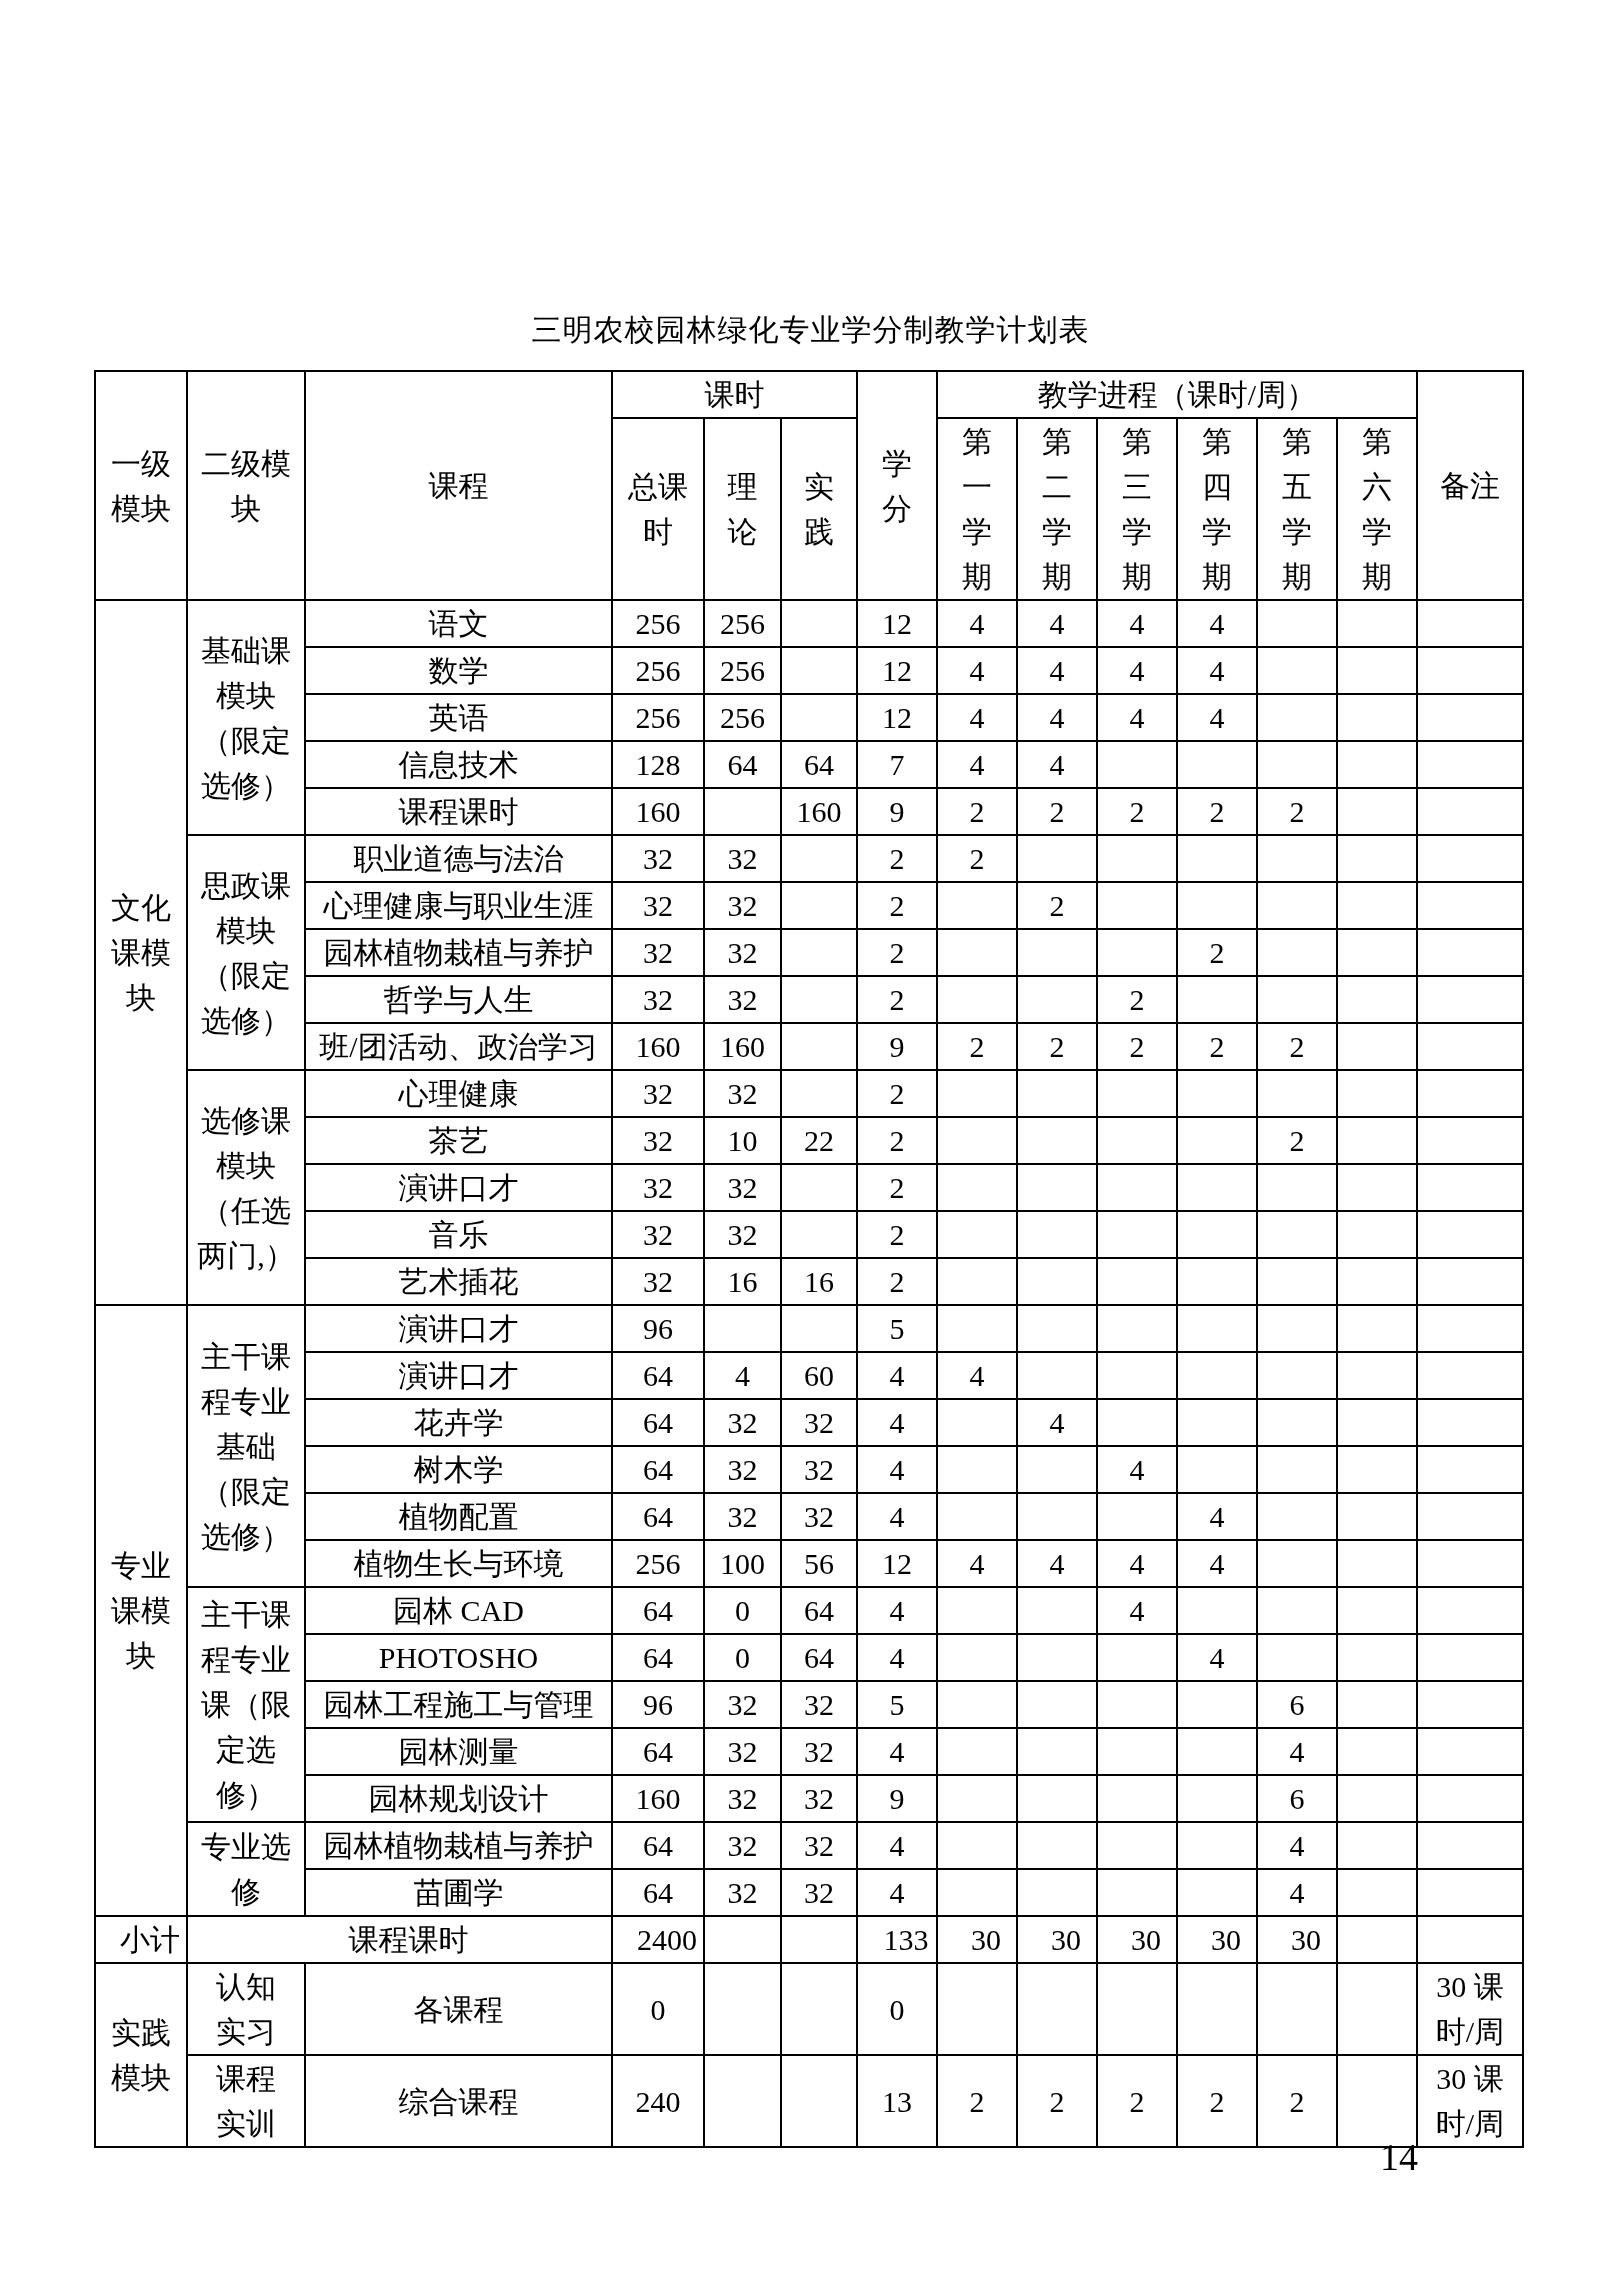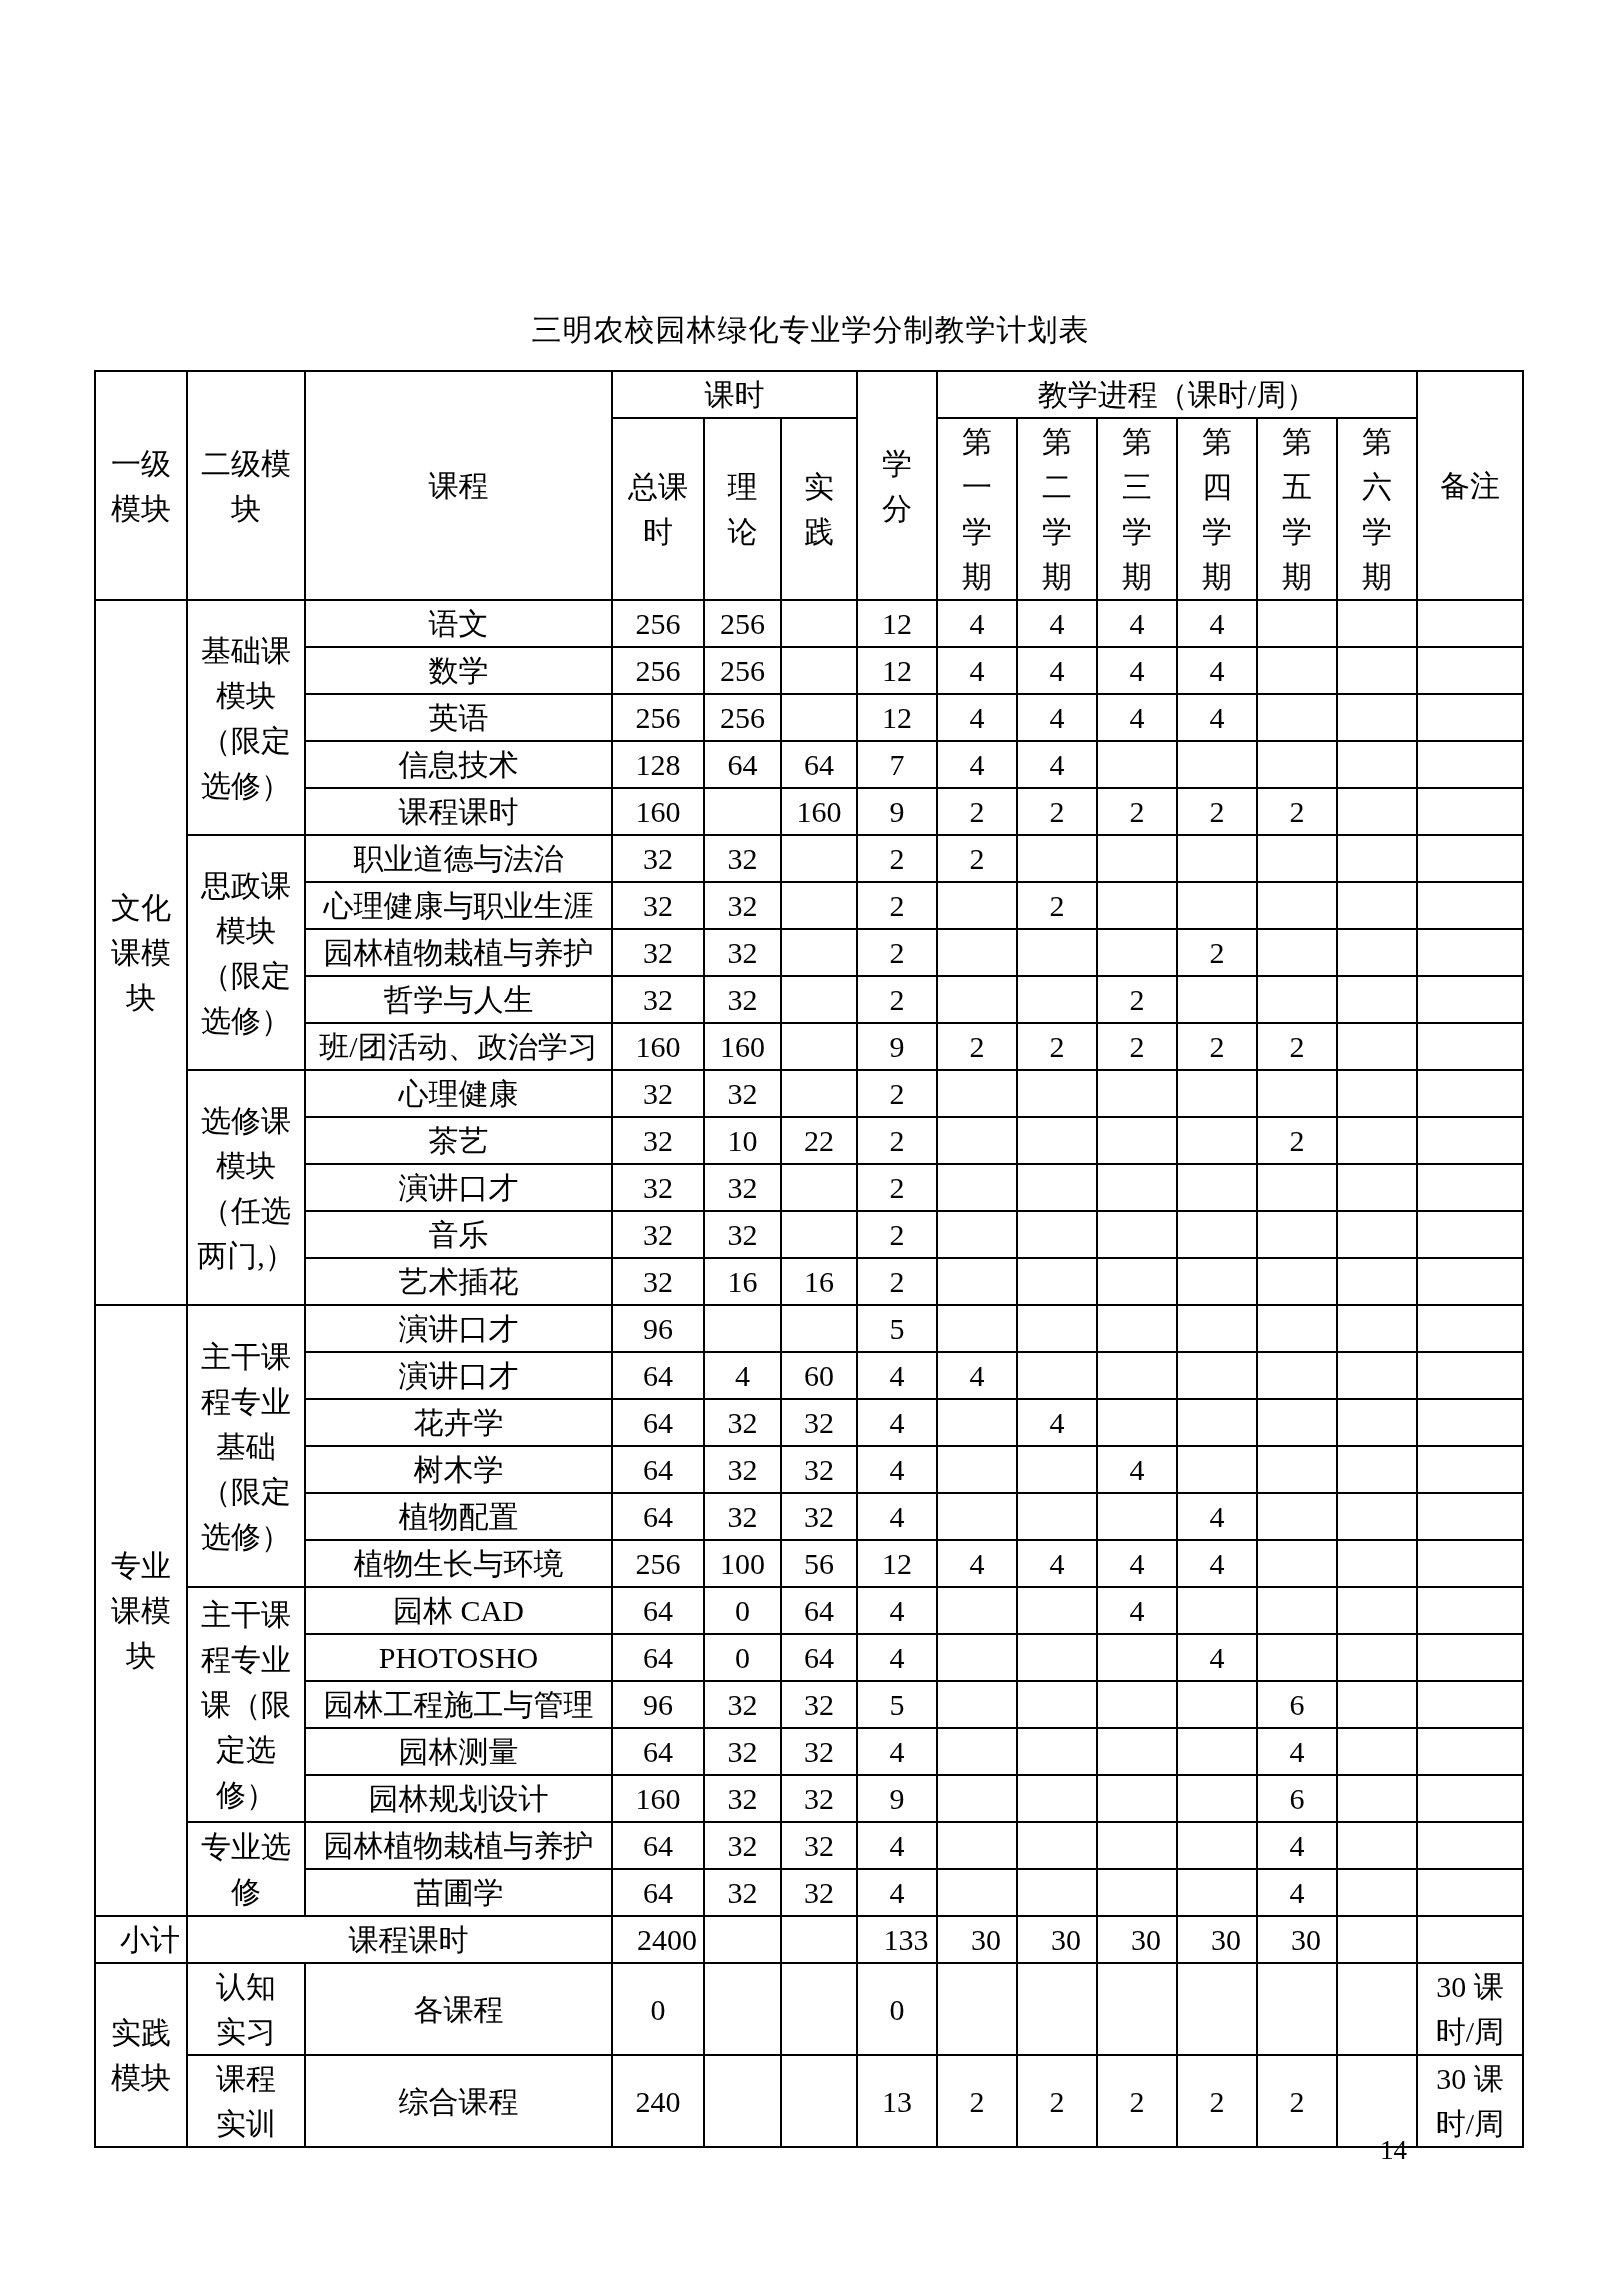--- a/index.html
+++ b/index.html
@@ -47,21 +47,21 @@
   }
   thead tr.hrow1 { height: 46px; }
   thead tr.hrow2 { height: 182px; }
   tbody tr { height: 47px; }
   tbody tr.tall { height: 84px; }
   tbody tr.subtotal td { border-top: 2.9px solid #000; border-bottom: 2.9px solid #000; padding-left: 20px; }
   .page-number {
     position: absolute;
     left: 1380px;
     top: 2135px;
-    font-size: 27px;
+    font-size: 38px;
   }
 </style>
 </head>
 <body>
 
 <div class="sheet">
 
   <div class="doc-title">三明农校园林绿化专业学分制教学计划表</div>
 
   <table class="plan">

